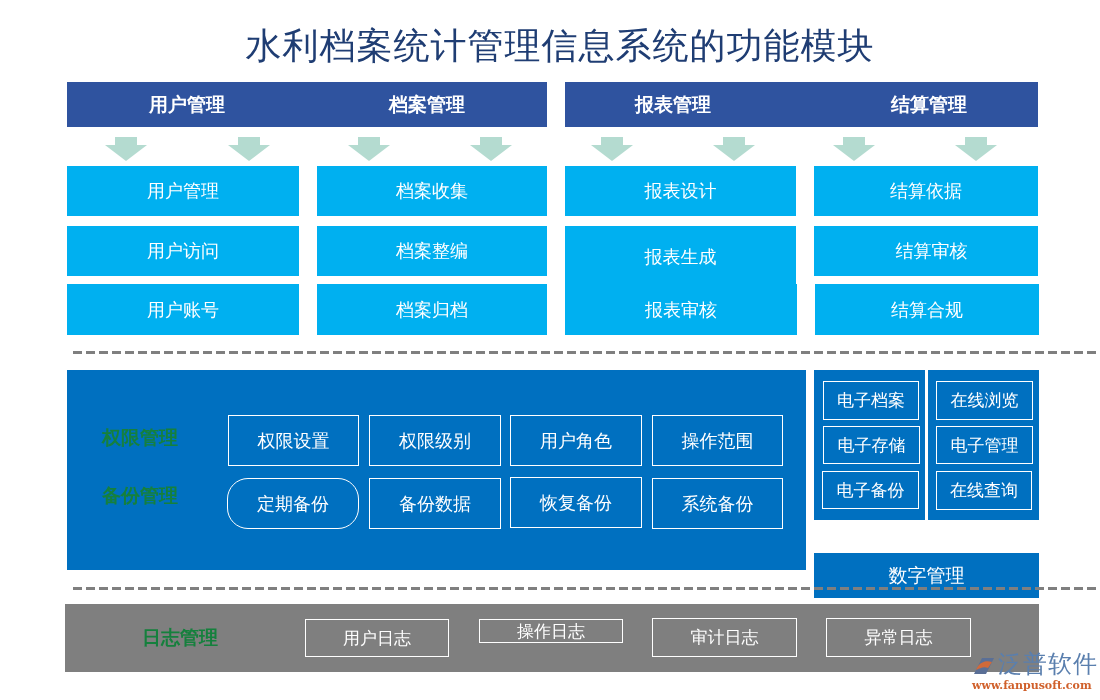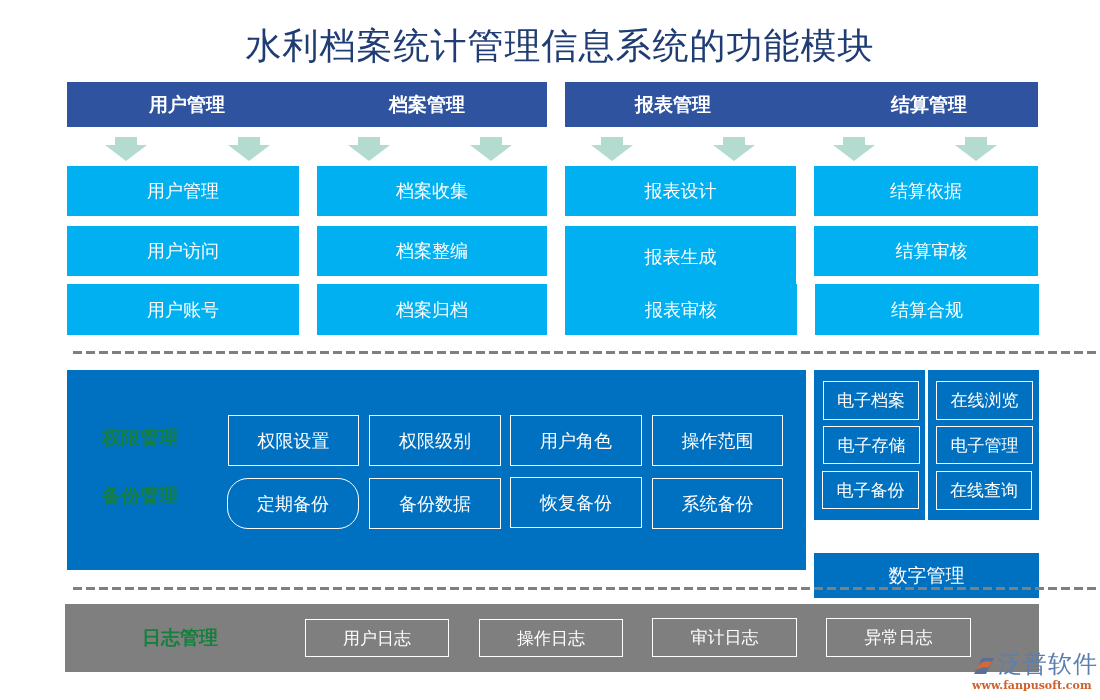--- a/index.html
+++ b/index.html
@@ -121,21 +121,21 @@
 <div class="obox" style="left:936px; top:426px; width:97px; height:38px; font-size:17px;">电子管理</div>
 <div class="obox" style="left:936px; top:471px; width:96px; height:39px; font-size:17px;">在线查询</div>
 
 <div class="abs panel" style="left:814px; top:525px; width:225px; height:45px; color:#ffffff; font-size:19px; display:flex; align-items:center; justify-content:center;margin-top:28px;">数字管理</div>
 
 <div class="dash" style="top:587px;"></div>
 
 <div class="abs gray" style="left:65px; top:604px; width:974px; height:68px;"></div>
 <div class="row-label" style="left:142px; top:625px; font-size:19px;">日志管理</div>
 <div class="obox" style="left:305px; top:619px; width:144px; height:38px; font-size:17px;">用户日志</div>
-<div class="obox" style="left:479px; top:619px; width:144px; height:38px; font-size:17px;">操作日志</div>
+<div class="obox" style="left:479px; top:619px; width:144px; height:24px; font-size:17px;">操作日志</div>
 <div class="obox" style="left:652px; top:618px; width:145px; height:39px; font-size:17px;">审计日志</div>
 <div class="obox" style="left:826px; top:618px; width:145px; height:39px; font-size:17px;">异常日志</div>
 
 <div class="abs" style="left:968px; top:650px; width:130px; height:46px;">
   <svg style="position:absolute; left:2px; top:4px;" width="26" height="24" viewBox="0 0 26 24">
     <path d="M4 20 L12 4 L24 4 L16 20 Z" fill="#5a6f96"></path>
     <path d="M6 16 C 9 8, 16 6, 22 8 L 18 14 C 14 12, 10 14, 6 16 Z" fill="#d06a3a"></path>
   </svg>
   <div class="logo-text" style="position:absolute; left:30px; top:-2px;">泛普软件</div>
   <div class="logo-url" style="position:absolute; left:4px; top:29px;">www.fanpusoft.com</div>

